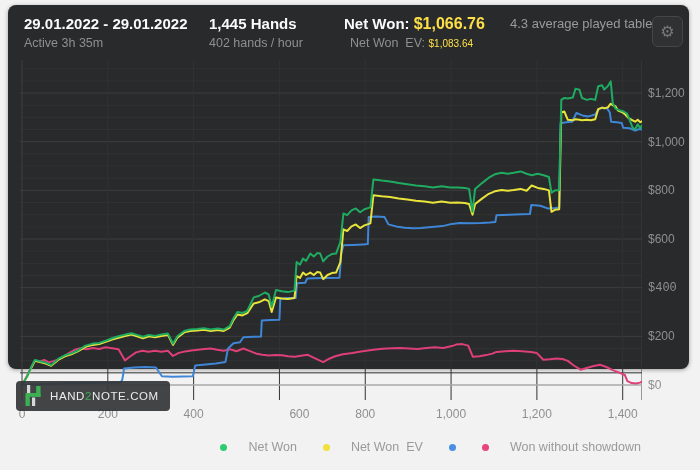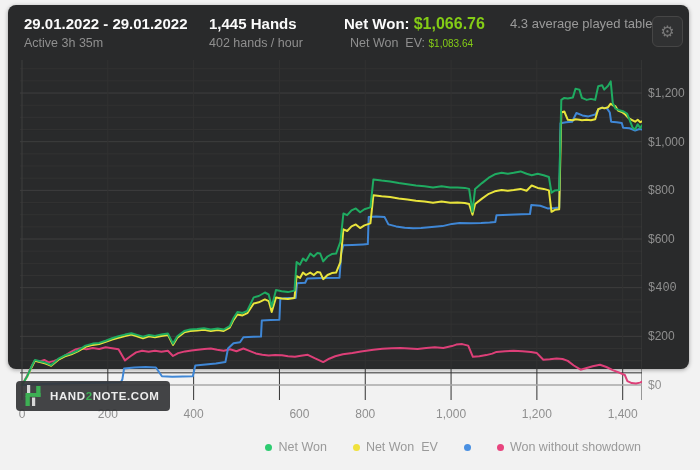--- a/index.html
+++ b/index.html
@@ -1,33 +1,33 @@
 <!DOCTYPE html>
 <html><head>
 <meta charset="utf-8">
 <style>
   html,body{margin:0;padding:0;}
   body{width:700px;height:470px;background:#f2f2f2;font-family:"Liberation Sans",sans-serif;position:relative;overflow:hidden;}
   #panel{position:absolute;left:8px;top:5px;width:681px;height:364px;background:#292a2b;border-radius:8px;box-shadow:0 1px 4px rgba(0,0,0,.35);}
   .hblock{position:absolute;top:9px;}
   .h-main{font-size:15px;font-weight:bold;color:#fafafa;line-height:20px;white-space:pre;}
   .h-sub{font-size:12.5px;color:#8f8f8f;line-height:18px;white-space:pre;}
-  .green{color:#84cc16;}
+  .green{color:#fde047;}
   .h-money{font-size:16px;}
   #gear-btn{position:absolute;left:644px;top:11px;width:29px;height:29px;border:1px solid #464646;border-radius:6px;background:#303132;color:#787878;display:flex;align-items:center;justify-content:center;font-size:16px;cursor:pointer;}
   #plot-wrap{position:absolute;left:12px;top:55px;width:622px;height:340px;}
   #plot{position:absolute;left:0;top:0;}
   .ylabel{position:absolute;left:640px;font-size:12px;color:#8f8f8f;white-space:nowrap;}
   .xlabel{position:absolute;width:60px;text-align:center;top:402px;font-size:12px;color:#8f8f8f;}
   #legend{position:absolute;top:435px;right:48px;display:flex;gap:26px;align-items:center;}
-  .leg-item{display:flex;align-items:center;gap:6px;cursor:pointer;}
+  .leg-item{display:flex;align-items:center;gap:21px;cursor:pointer;}
   .leg-dot{width:7px;height:7px;border-radius:50%;}
   .leg-label{font-size:12.5px;color:#9a9a9a;white-space:pre;}
   #watermark{position:absolute;left:8px;top:376px;display:flex;align-items:center;gap:7px;background:rgba(52,53,55,.92);border-radius:4px;padding:4px 11px 4px 7px;}
-  #wm-text{font-size:11.5px;font-weight:bold;letter-spacing:.6px;color:#ececec;white-space:pre;}
+  #wm-text{font-size:11.5px;font-weight:normal;letter-spacing:.6px;color:#ececec;white-space:pre;}
   #wm-text .accent{color:#3db054;}
 </style>
 </head>
 <body>
 
 <div id="panel">
 
   <div class="hblock" style="left:16px;">
     <div class="h-main">29.01.2022 - 29.01.2022</div>
     <div class="h-sub">Active 3h 35m</div>

